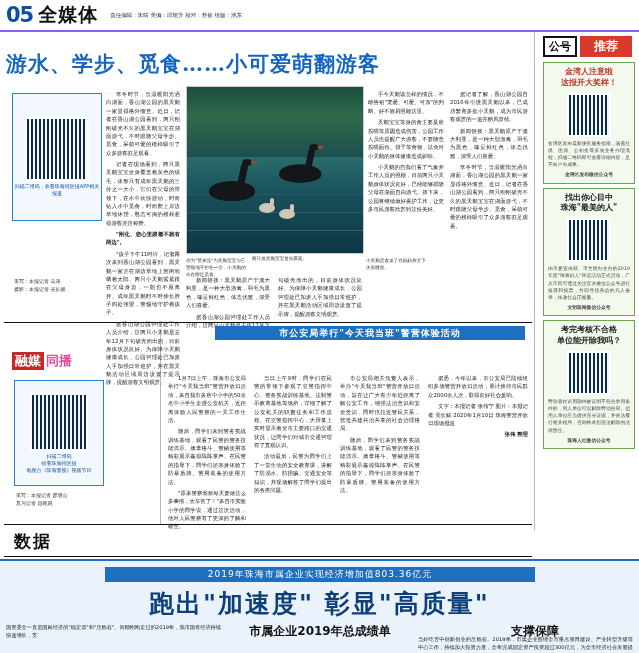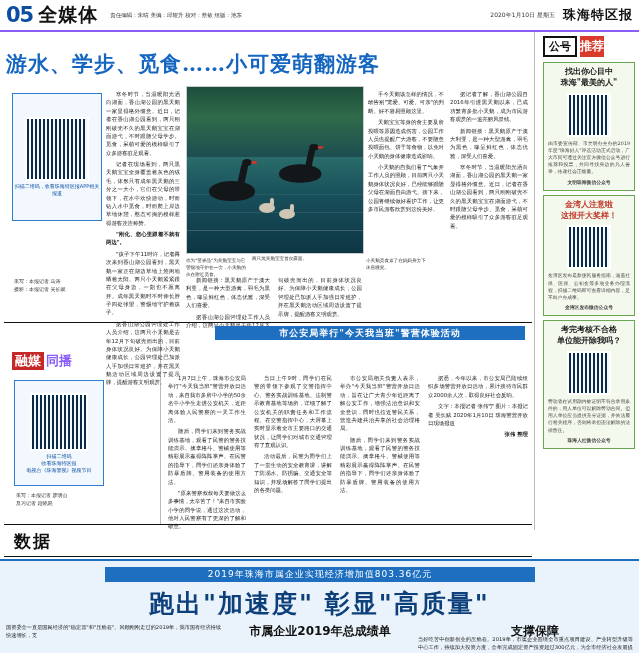--- a/index.html
+++ b/index.html
@@ -118,21 +118,21 @@
   }
   .rail-head{
     position:relative;height:24px;
     display:flex;align-items:center;
   }
   .rail-badge{
     background:#fff;border:2px solid #111;font-size:11px;font-weight:bold;
     padding:1px 4px;color:#111;
   }
   .rail-badge2{
-    background:#d93a2b;color:#fff;font-size:12px;font-weight:bold;padding:2px 0;margin-left:3px;
+    background:#d93a2b;color:#fff;font-size:12px;font-weight:bold;padding:2px 14px;margin-left:3px;
   }
   .rail-card{
     border:1px solid #6aa84f;background:#f4f9ee;margin-top:4px;padding:4px;
     position:relative;
   }
   .rail-title{font-size:8px;font-weight:bold;color:#1a1a1a;text-align:center;line-height:1.35;}
   .rail-sub{font-size:4.8px;color:#444;line-height:1.5;text-align:justify;margin-top:3px;}
   .rail-qr{margin:4px auto 0;display:block;}
   .rail-red{color:#c0392b;font-weight:bold;}
 
@@ -146,21 +146,21 @@
     position:absolute;font-size:17px;font-weight:bold;color:#111;letter-spacing:1px;
     font-family:"DejaVu Serif","Liberation Serif",serif;
   }
   .logo-stamp{
     position:absolute;display:flex;align-items:center;
   }
   .logo-stamp .ls-red{
     background:#c62828;color:#fff;font-size:13px;font-weight:bold;padding:2px 3px;line-height:1.1;
   }
   .logo-stamp .ls-txt{
-    font-size:13px;font-weight:bold;color:#8b5cf6;margin-left:2px;
+    font-size:13px;font-weight:bold;color:#ec4899;margin-left:2px;
   }
   .data-title{
     position:absolute;font-size:17px;font-weight:bold;color:#111;letter-spacing:2px;
     font-family:"DejaVu Serif","Liberation Serif",serif;
   }
 
   
   .bottom{
     position:absolute;left:0;bottom:0;width:639px;height:92px;
     background:#eaf3fb;border-top:2px solid #1e6fc0;
@@ -183,24 +183,20 @@
 </style>
 </head>
 <body>
 
 <div class="page">
 
   <div class="masthead">
     <div class="mh-pagenum">05</div>
     <div class="mh-section">全媒体</div>
     <div class="mh-credits">责任编辑：朱晴  美编：邱耀升  校对：蔡敏  组版：池东</div>
-    <div class="mh-right">
-      <div class="mh-date">2020年1月10日  星期五</div>
-      <div class="mh-paper">珠海特区报</div>
-    </div>
   </div>
 
   <div class="vrule" style="left:534px;top:32px;height:498px;"></div>
   <div class="vrule" style="left:160px;top:330px;height:195px;"></div>
   <div class="hrule" style="left:4px;top:322px;width:528px;"></div>
   <div class="hrule" style="left:4px;top:524px;width:528px;background:#111;"></div>
 
   <div class="headline">游水、学步、觅食……小可爱萌翻游客</div>
 
   <div class="qrbox" style="left:12px;top:93px;width:88px;height:126px;">
@@ -257,33 +253,33 @@
     <p>寒冬时节，当温暖阳光洒向湖面，香山湖公园的黑天鹅一家显得格外惬意。近日，记者在香山湖公园看到，两只刚刚破壳不久的黑天鹅宝宝在湖面游弋，不时跟随父母学步、觅食，呆萌可爱的模样吸引了众多游客驻足观看。</p>
   </div>
 
   <div class="rail">
     <div class="rail-head">
       <div class="rail-badge">公号</div>
       <div class="rail-badge2">推荐</div>
     </div>
 
     <div class="rail-card">
+      <div class="rail-title rail-red" style="white-space:pre-line;">金湾人注意啦
+这报开大奖样！</div>
+      <div class="qr rail-qr" style="width:40px;height:40px;"></div>
+      <div class="rail-sub">金湾区发布最新便民服务指南，涵盖社保、医保、公积金等多项业务办理流程，扫描二维码即可查看详细内容，足不出户办成事。</div>
+      <div class="rail-sub" style="text-align:center;font-weight:bold;">金湾区发布微信公众号</div>
+    </div>
+
+    <div class="rail-card">
       <div class="rail-title" style="white-space:pre-line;">找出你心目中
 珠海"最美的人"</div>
       <div class="qr rail-qr" style="width:40px;height:40px;"></div>
       <div class="rail-sub">由市委宣传部、市文明办主办的2019年度"珠海好人"评选活动正式启动，广大市民可通过关注官方微信公众号进行推荐和投票，共同寻找身边的凡人善举，传递社会正能量。</div>
       <div class="rail-sub" style="text-align:center;font-weight:bold;">文明珠海微信公众号</div>
-    </div>
-
-    <div class="rail-card">
-      <div class="rail-title rail-red" style="white-space:pre-line;">金湾人注意啦
-这报开大奖样！</div>
-      <div class="qr rail-qr" style="width:40px;height:40px;"></div>
-      <div class="rail-sub">金湾区发布最新便民服务指南，涵盖社保、医保、公积金等多项业务办理流程，扫描二维码即可查看详细内容，足不出户办成事。</div>
-      <div class="rail-sub" style="text-align:center;font-weight:bold;">金湾区发布微信公众号</div>
     </div>
 
     <div class="rail-card">
       <div class="rail-title" style="white-space:pre-line;">考完考核不合格
 单位能开除我吗？</div>
       <div class="qr rail-qr" style="width:40px;height:40px;"></div>
       <div class="rail-sub">劳动者在试用期内被证明不符合录用条件的，用人单位可以解除劳动合同。但用人单位应当提供充分证据，并依法履行相关程序，否则将承担违法解除的法律责任。</div>
       <div class="rail-sub" style="text-align:center;font-weight:bold;">珠海人社微信公众号</div>
     </div>
   </div>

